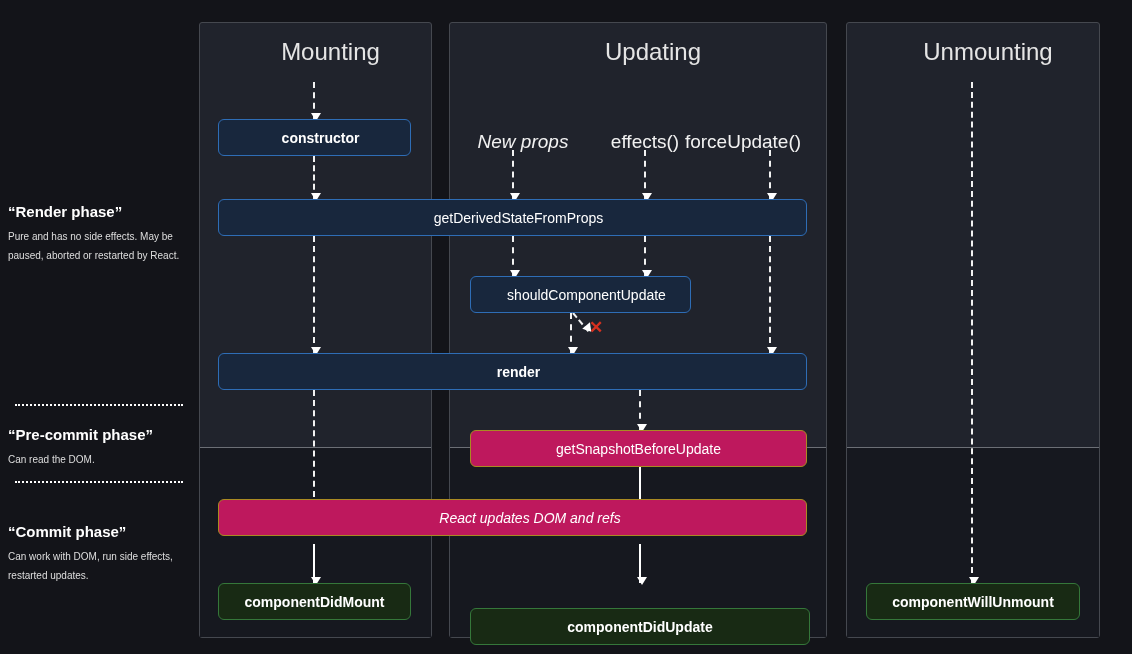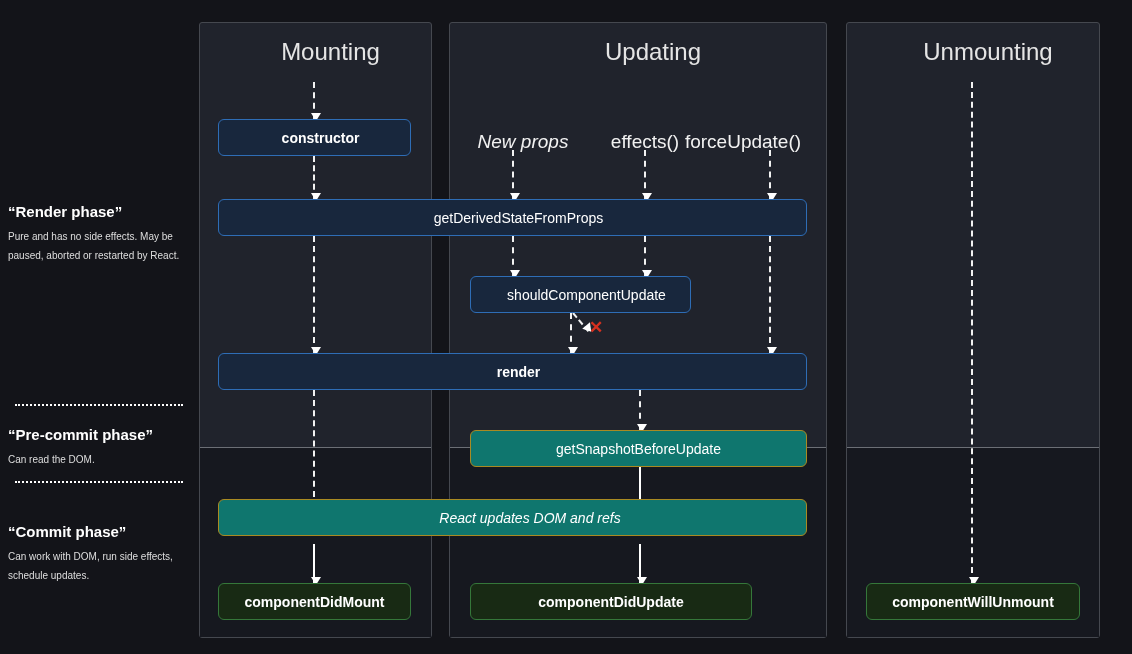--- a/index.html
+++ b/index.html
@@ -28,21 +28,21 @@
   
   .trigger { position:absolute; top:131px; transform:translateX(-50%);
              font-size:19px; color:#f2f2f2; z-index:4; white-space:nowrap; }
   .trigger.italic { font-style:italic; }
 
   
   .mbox { position:absolute; height:37px; border-radius:6px; z-index:6;
           display:flex; align-items:center; justify-content:center;
           font-size:14px; color:#fff; cursor:pointer; }
   .mbox.blue  { background:#18273d; border:1px solid #2e6db6;padding-left:12px; }
-  .mbox.gold  { background:#0f766e; border:1px solid #a98a22; }
+  .mbox.gold  { background:#be185d; border:1px solid #a98a22; }
   .mbox.green { background:#182a14; border:1px solid #35773a; }
   .mbox.bold  { font-weight:bold; }
   .mbox.italic{ font-style:italic; }
 
   
   .arrow { position:absolute; width:0; border-left:2px dashed #f2f2f2; z-index:5; }
   .arrow.solid { border-left-style:solid; border-left-color:#ffffff; }
   .arrow .head { position:absolute; bottom:-2px; left:-4px; width:0; height:0;
                  border-left:5px solid transparent; border-right:5px solid transparent;
                  border-top:8px solid #fff; }
@@ -65,21 +65,21 @@
 
   <div class="phase-block" style="top:426px;">
     <div class="phase-title">“Pre-commit phase”</div>
     <div class="phase-desc">Can read the DOM.</div>
   </div>
 
   <div class="dotted-sep" style="top:481px;"></div>
 
   <div class="phase-block" style="top:523px;">
     <div class="phase-title">“Commit phase”</div>
-    <div class="phase-desc">Can work with DOM, run side effects, schedule updates.</div>
+    <div class="phase-desc">Can work with DOM, run side effects, restarted updates.</div>
   </div>
 
   <div class="panel" style="left:199px; width:233px;">
     <div class="commit-zone"></div>
   </div>
   <div class="panel" style="left:449px; width:378px;">
     <div class="commit-zone"></div>
   </div>
   <div class="panel" style="left:846px; width:254px;">
     <div class="commit-zone"></div>
@@ -100,21 +100,21 @@
   <div class="mbox blue" style="left:470px; top:276px; width:221px;">shouldComponentUpdate</div>
 
   <div class="mbox blue bold" style="left:218px; top:353px; width:589px;">render</div>
 
   <div class="mbox gold" style="left:470px; top:430px; width:337px;">getSnapshotBeforeUpdate</div>
 
   <div class="mbox gold italic" style="left:218px; top:499px; width:589px;padding-left:35px;">React updates DOM and refs</div>
 
   <div class="mbox green bold" style="left:218px; top:583px; width:193px;">componentDidMount</div>
 
-  <div class="mbox green bold" style="left:470px; top:583px; width:282px;">componentDidUpdate</div>
+  <div class="mbox green bold" style="left:470px; top:608px; width:340px;">componentDidUpdate</div>
 
   <div class="mbox green bold" style="left:866px; top:583px; width:214px;">componentWillUnmount</div>
 
   <div class="arrow" style="left:313px; top:82px;  height:37px;">
       <span class="head"></span>
     </div>
   <div class="arrow" style="left:313px; top:156px; height:43px;">
       <span class="head"></span>
     </div>
   <div class="arrow" style="left:313px; top:236px; height:117px;">

